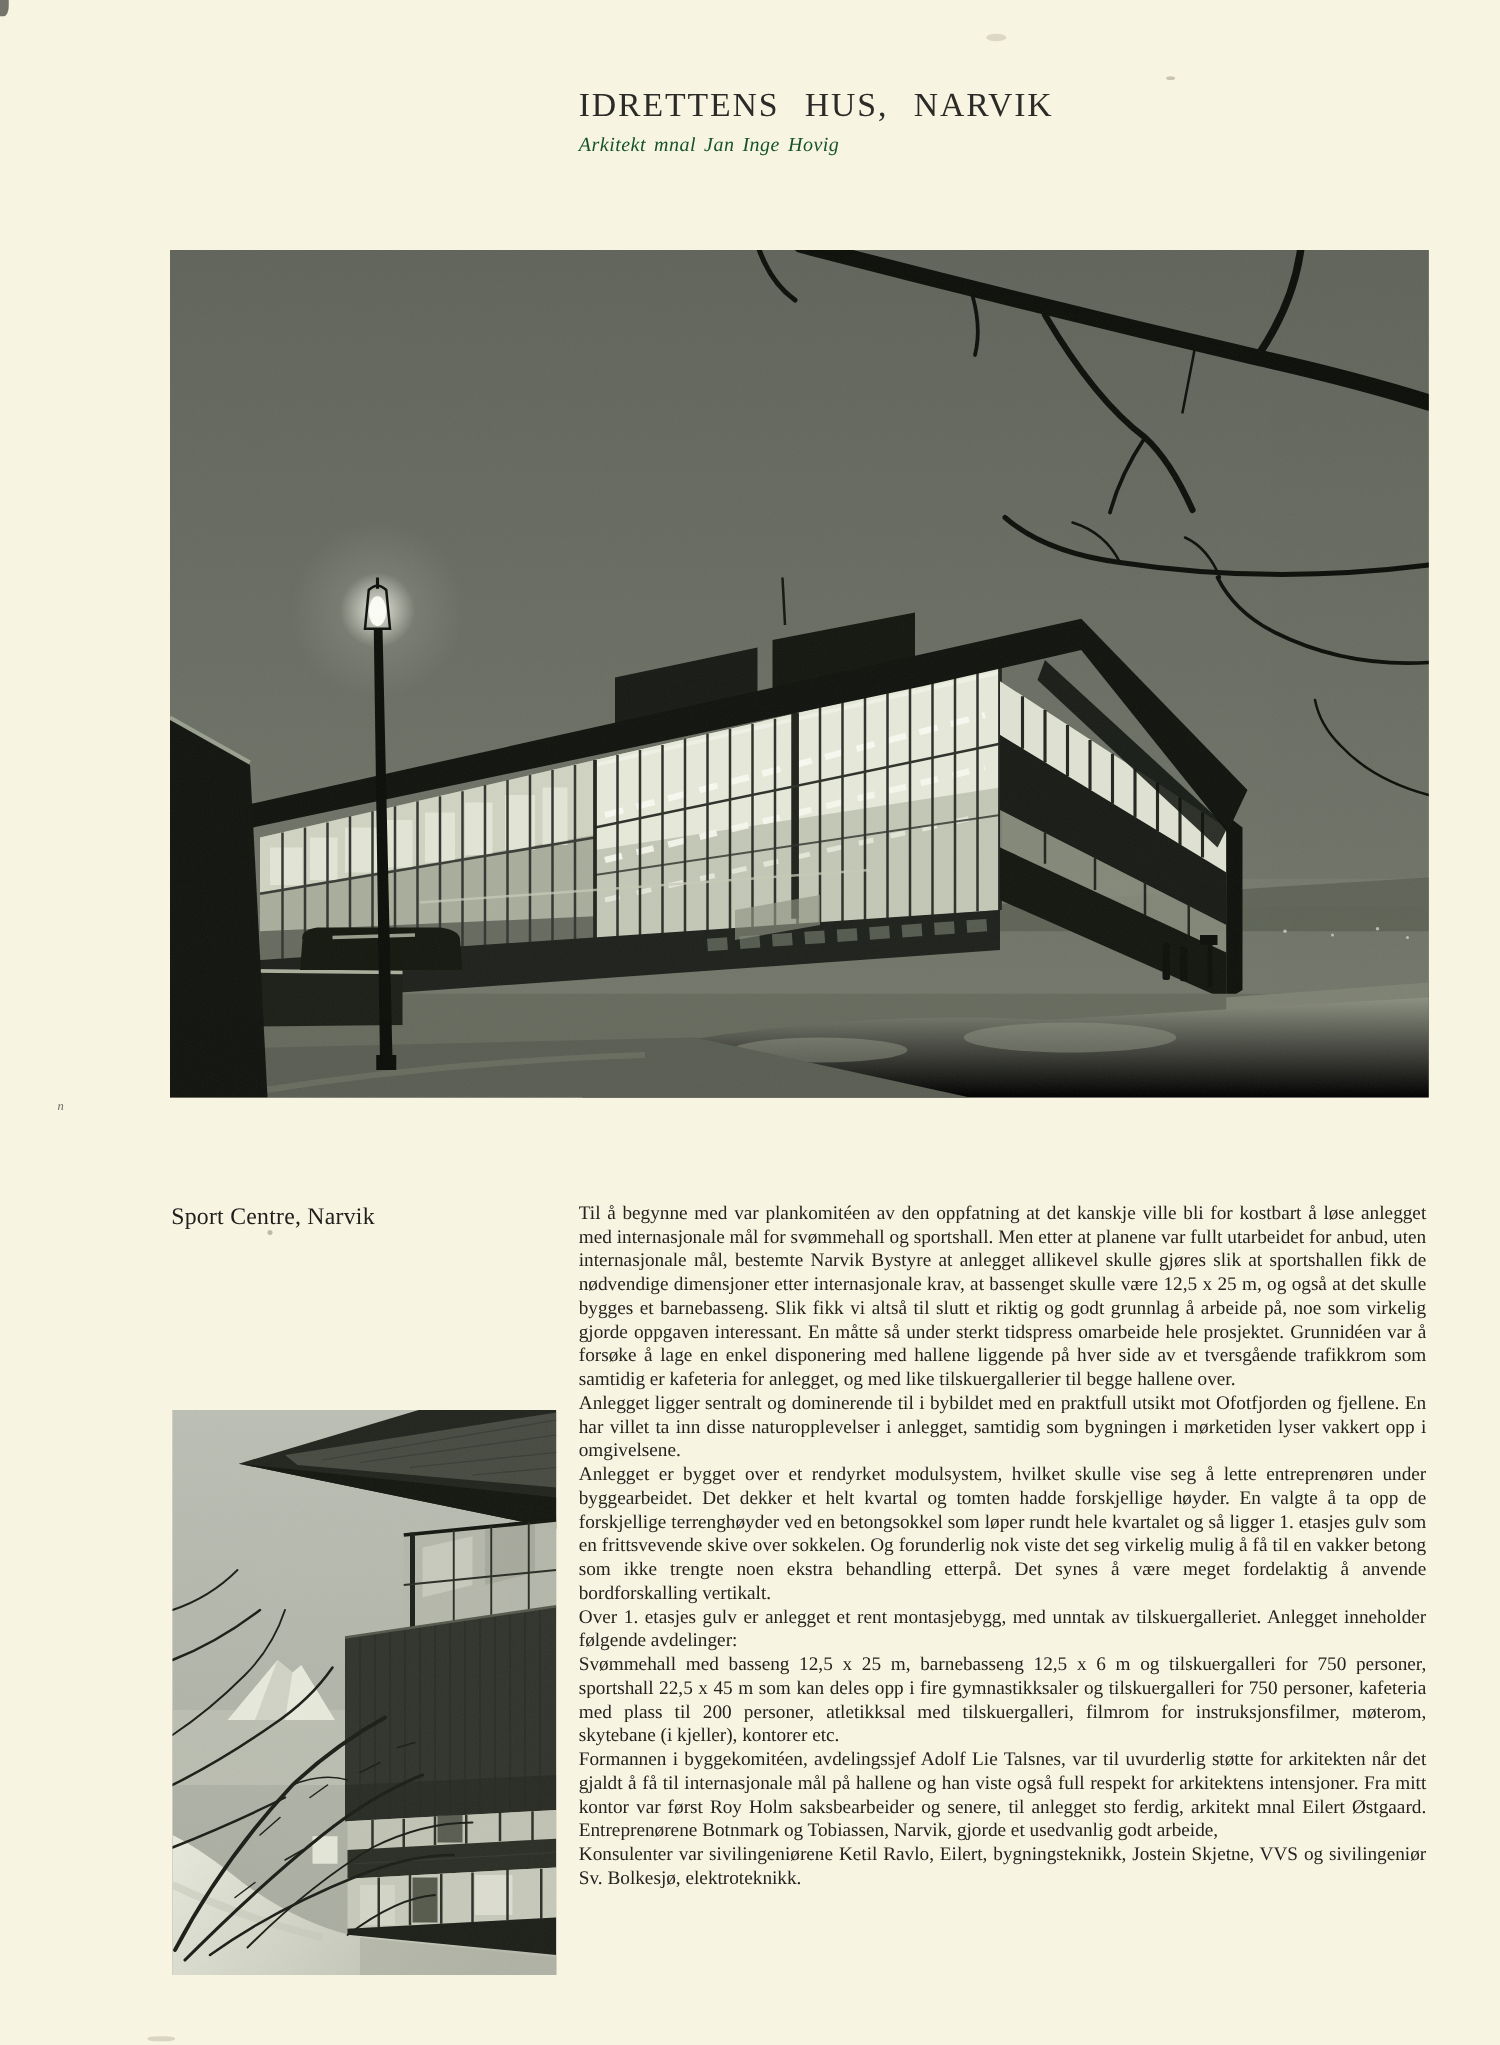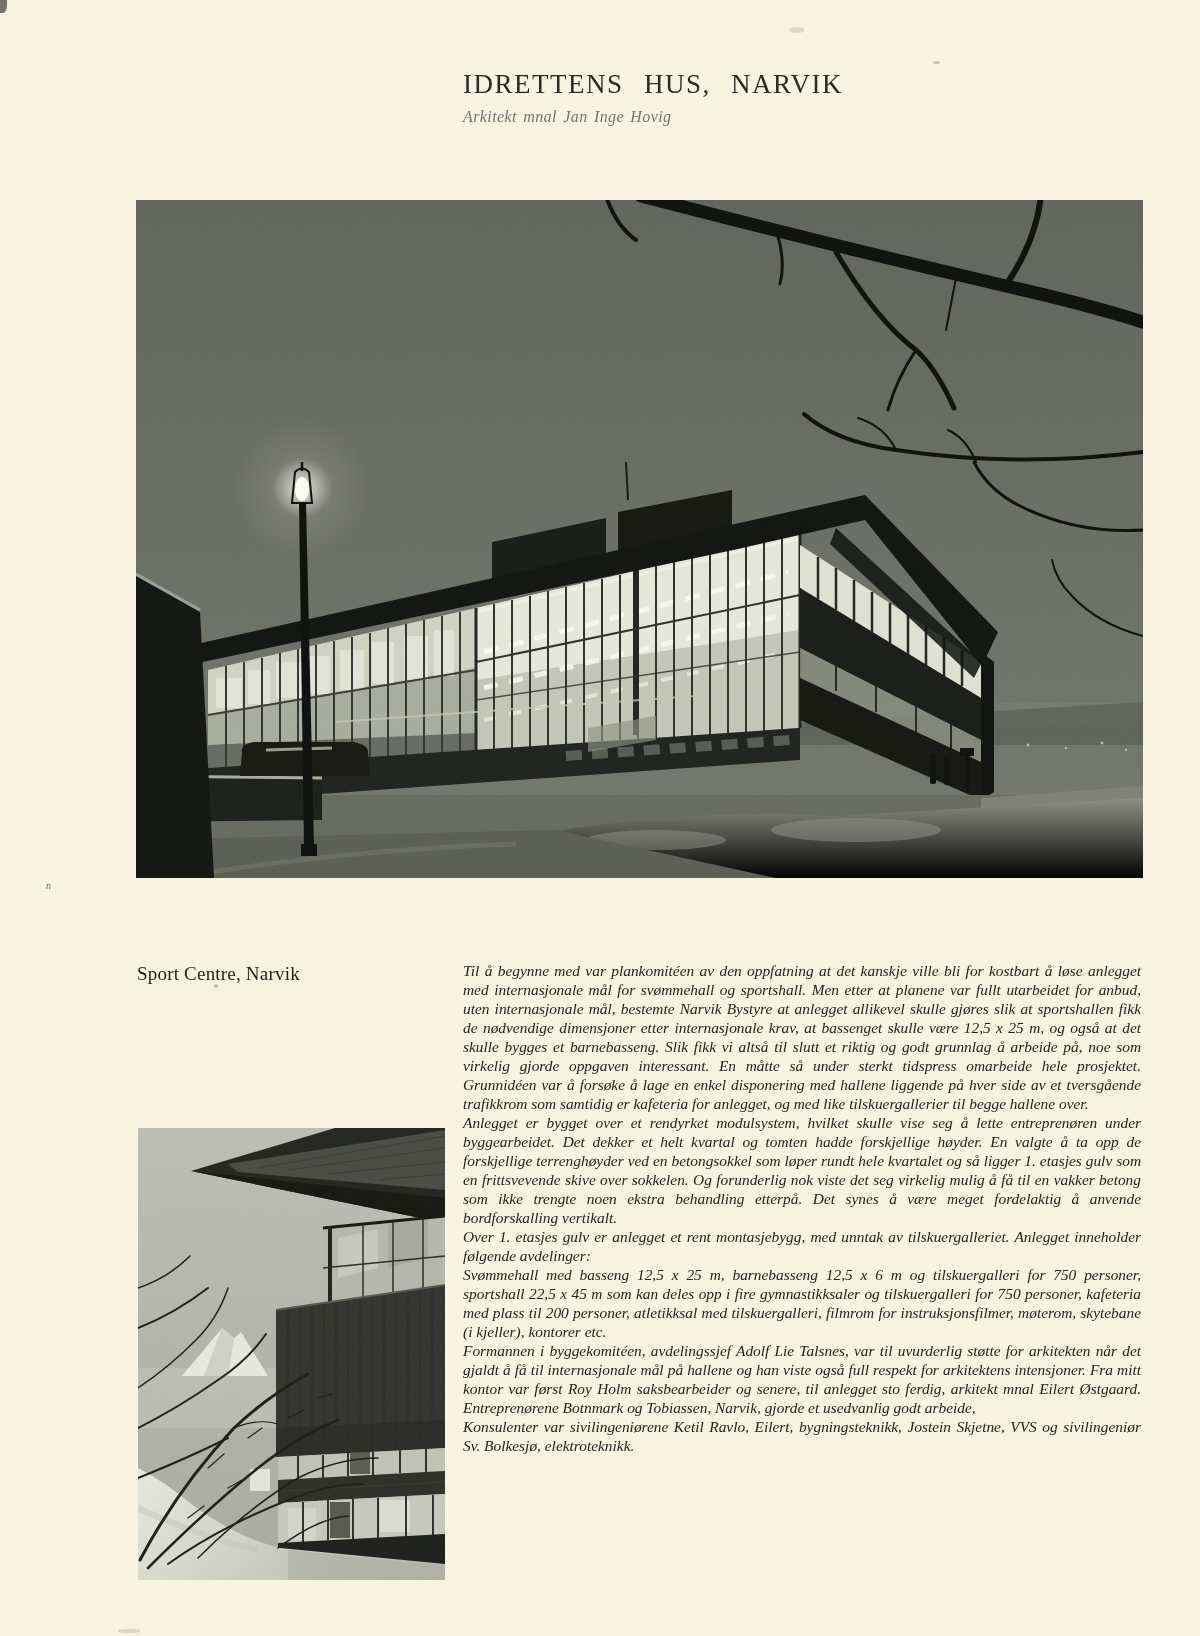--- a/index.html
+++ b/index.html
@@ -10,41 +10,41 @@
     color:#22221f;
   }
   .title{
     position:absolute;left:463px;top:69px;margin:0;
     font-size:27px;font-weight:500;letter-spacing:1.5px;word-spacing:.45em;
     color:#2b2b27;white-space:nowrap;
   }
   .subtitle{
     position:absolute;left:463px;top:108px;margin:0;
     font-size:16px;font-style:italic;letter-spacing:.4px;word-spacing:2px;
-    color:#737373;white-space:nowrap;
+    color:#14532d;white-space:nowrap;
   }
   .main-photo{
     position:absolute;left:136px;top:200px;width:1007px;height:678px;
     margin:0;background:#6b6f64;
   }
   .detail-photo{
     position:absolute;left:138px;top:1128px;width:307px;height:452px;
     margin:0;background:#b4b7aa;
   }
   .main-photo svg,.detail-photo svg{display:block;width:100%;height:100%;}
   .photo-caption{
     position:absolute;left:137px;top:963px;margin:0;
     font-size:19px;color:#1f1f1c;letter-spacing:.2px;white-space:nowrap;font-family:Liberation Serif, serif;
   }
   .article{
     position:absolute;left:463px;top:961px;width:678px;
     font-size:15.4px;line-height:19px;text-align:justify;
     color:#23231f;
   }
-  .article p{margin:0;padding:0;font-style:italic;}
+  .article p{margin:0;padding:0;}
   .margin-mark{
     position:absolute;left:46px;top:880px;font-size:10px;font-style:italic;
     color:#6a6a60;
   }
   .speck{position:absolute;border-radius:50%;}
   .speck-corner{left:0;top:0;width:7px;height:13px;background:#4a4a42;opacity:.75;border-radius:0 0 60% 0;}
   .speck-top{left:789px;top:27px;width:16px;height:6px;background:#d9d5c3;opacity:.9;}
   .speck-title{left:933px;top:61px;width:7px;height:3px;background:#c9c5b2;}
   .speck-caption{left:214px;top:984px;width:4px;height:4px;background:#a5a294;opacity:.7;}
   .speck-bottom{left:118px;top:1629px;width:22px;height:4px;background:#d3cfbd;opacity:.85;border-radius:40%;}
@@ -197,20 +197,21 @@
       </g>
 
       <rect x="0" y="0" width="1007" height="678" filter="url(#grainA)" opacity="0.05"></rect>
     </svg>
   </figure>
 
   <p class="photo-caption">Sport Centre, Narvik</p>
 
   <div class="article">
     <p>Til å begynne med var plankomitéen av den oppfatning at det kanskje ville bli for kostbart å løse anlegget med internasjonale mål for svømmehall og sportshall. Men etter at planene var fullt utarbeidet for anbud, uten internasjonale mål, bestemte Narvik Bystyre at anlegget allikevel skulle gjøres slik at sportshallen fikk de nødvendige dimensjoner etter internasjonale krav, at bassenget skulle være 12,5 x 25 m, og også at det skulle bygges et barnebasseng. Slik fikk vi altså til slutt et riktig og godt grunnlag å arbeide på, noe som virkelig gjorde oppgaven interessant. En måtte så under sterkt tidspress omarbeide hele prosjektet. Grunnidéen var å forsøke å lage en enkel disponering med hallene liggende på hver side av et tversgående trafikkrom som samtidig er kafeteria for anlegget, og med like tilskuergallerier til begge hallene over.</p>
+    <p>Anlegget ligger sentralt og dominerende til i bybildet med en praktfull utsikt mot Ofotfjorden og fjellene. En har villet ta inn disse naturopplevelser i anlegget, samtidig som bygningen i mørketiden lyser vakkert opp i omgivelsene.</p>
     <p>Anlegget er bygget over et rendyrket modulsystem, hvilket skulle vise seg å lette entreprenøren under byggearbeidet. Det dekker et helt kvartal og tomten hadde forskjellige høyder. En valgte å ta opp de forskjellige terrenghøyder ved en betongsokkel som løper rundt hele kvartalet og så ligger 1. etasjes gulv som en frittsvevende skive over sokkelen. Og forunderlig nok viste det seg virkelig mulig å få til en vakker betong som ikke trengte noen ekstra behandling etterpå. Det synes å være meget fordelaktig å anvende bordforskalling vertikalt.</p>
     <p>Over 1. etasjes gulv er anlegget et rent montasjebygg, med unntak av tilskuergalleriet. Anlegget inneholder følgende avdelinger:</p>
     <p>Svømmehall med basseng 12,5 x 25 m, barnebasseng 12,5 x 6 m og tilskuergalleri for 750 personer, sportshall 22,5 x 45 m som kan deles opp i fire gymnastikksaler og tilskuergalleri for 750 personer, kafeteria med plass til 200 personer, atletikksal med tilskuergalleri, filmrom for instruksjonsfilmer, møterom, skytebane (i kjeller), kontorer etc.</p>
     <p>Formannen i byggekomitéen, avdelingssjef Adolf Lie Talsnes, var til uvurderlig støtte for arkitekten når det gjaldt å få til internasjonale mål på hallene og han viste også full respekt for arkitektens intensjoner. Fra mitt kontor var først Roy Holm saksbearbeider og senere, til anlegget sto ferdig, arkitekt mnal Eilert Østgaard. Entreprenørene Botnmark og Tobiassen, Narvik, gjorde et usedvanlig godt arbeide,</p>
     <p>Konsulenter var sivilingeniørene Ketil Ravlo, Eilert, bygningsteknikk, Jostein Skjetne, VVS og sivilingeniør Sv. Bolkesjø, elektroteknikk.</p>
   </div>
 
   <figure class="detail-photo">
     <svg viewBox="0 0 307 452" preserveAspectRatio="none">
       <defs>

